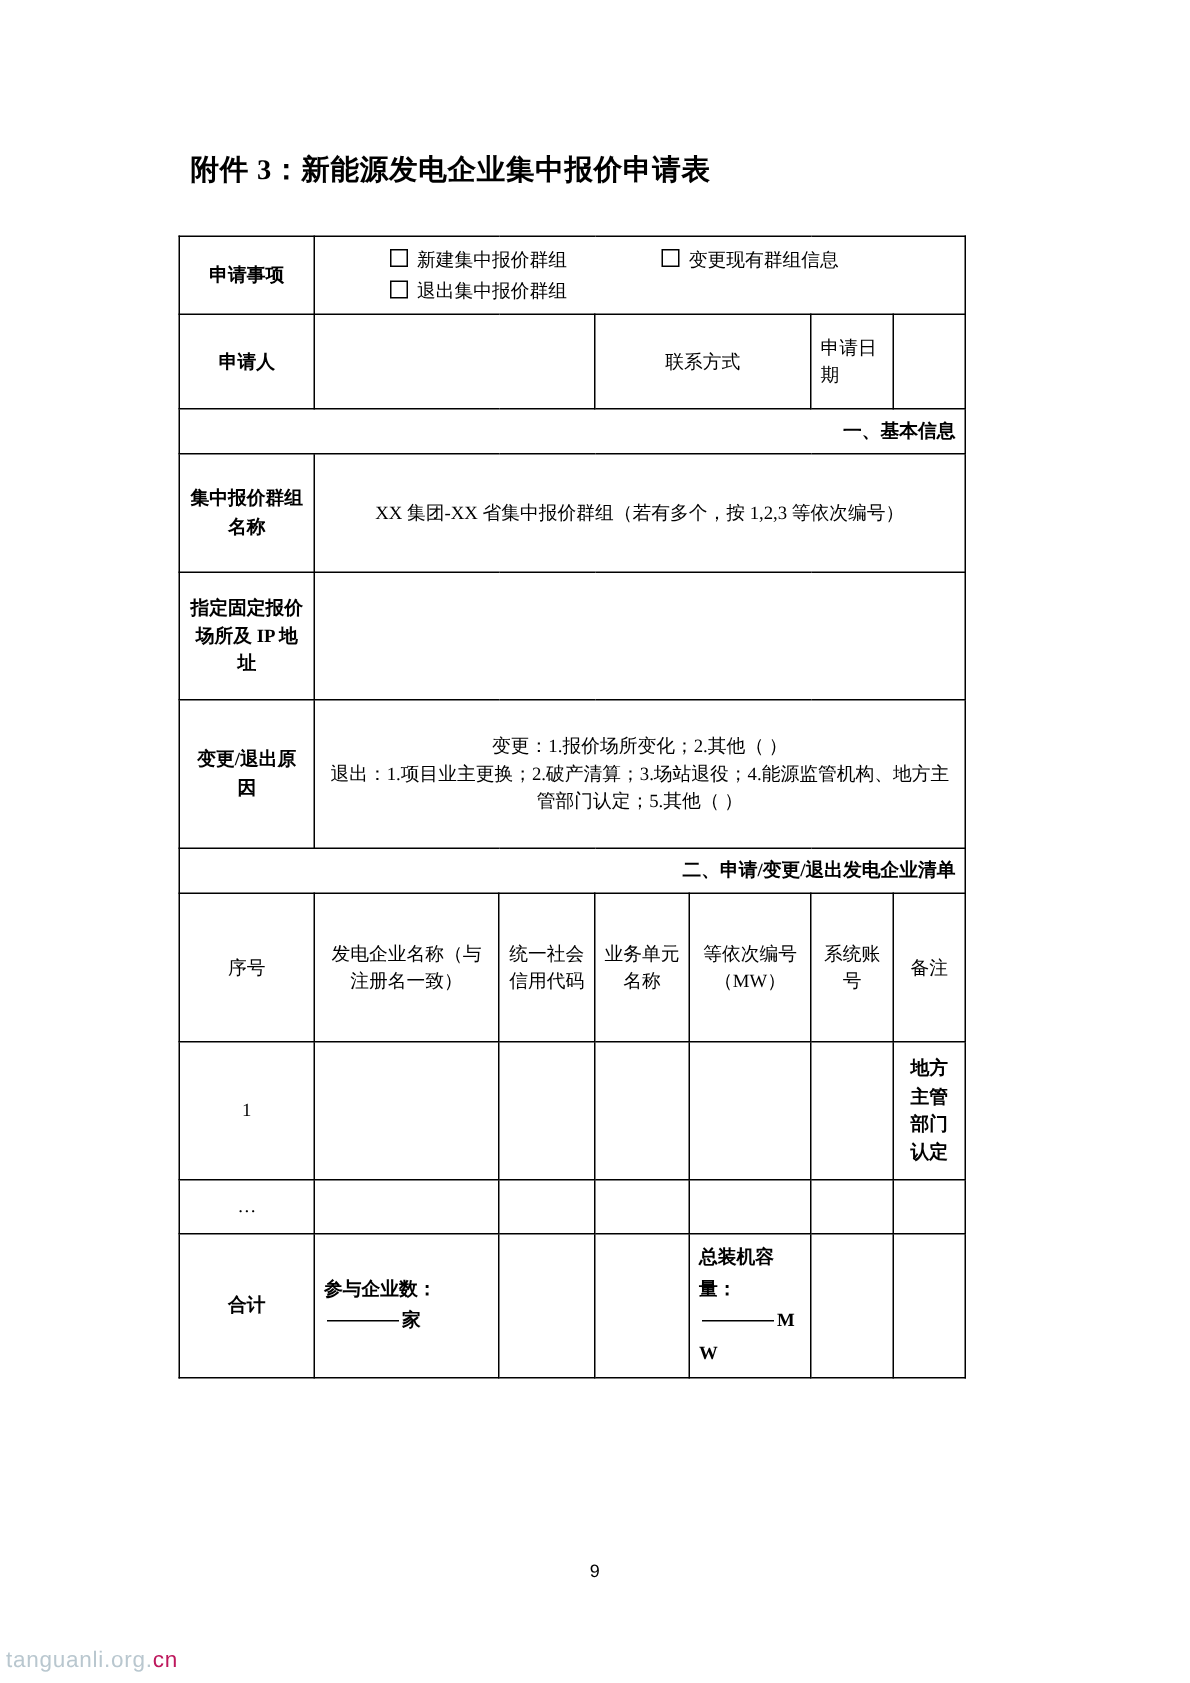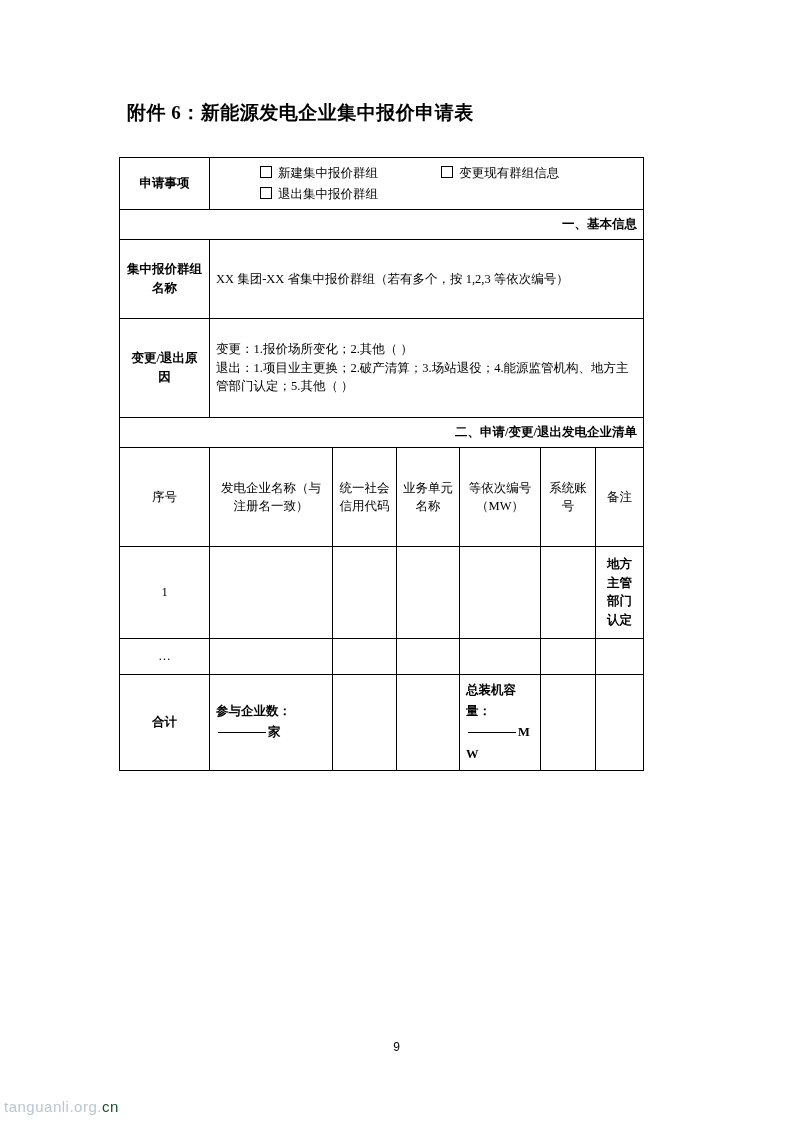--- a/index.html
+++ b/index.html
@@ -40,21 +40,21 @@
     font-size: 12.5px;
     line-height: 1.5;
   }
   table.form td {
     border: 1px solid #000000;
     padding: 5px 6px;
     vertical-align: middle;
     word-break: break-all;
   }
   .c-center { text-align: center; }
-  .c-left { text-align: left; }
+  .c-left { text-align: center; }
   .bold { font-weight: bold; text-align: center; }
   .label-cell {
     text-align: center;
     font-weight: bold;
   }
   .section-row td {
     font-weight: bold;
     text-align: right;
     padding-left: 8px;
   }
@@ -116,28 +116,28 @@
   }
   .watermark {
     position: absolute;
     left: 4px;
     top: 1098px;
     font-size: 15px;
     color: #b9c7cf;
     font-family: "Liberation Sans", sans-serif;
     letter-spacing: 0.5px;
   }
-  .watermark .cn { color: #14532d; }
+  .watermark .cn { color: #be185d; }
 </style>
 </head>
 <body>
 
 <div class="page">
 
-  <div class="doc-title">附件 6：新能源发电企业集中报价申请表</div>
+  <div class="doc-title">附件 3：新能源发电企业集中报价申请表</div>
 
   <table class="form">
     <colgroup>
       <col style="width:90px">
       <col style="width:123px">
       <col style="width:64px">
       <col style="width:63px">
       <col style="width:81px">
       <col style="width:55px">
       <col style="width:48px">
@@ -156,30 +156,41 @@
             </span>
           </div>
           <div>
             <span class="opt">
               <span class="checkbox"></span><span>退出集中报价群组</span>
             </span>
           </div>
         </td>
       </tr>
 
+      <tr>
+        <td class="label-cell tall-1">申请人</td>
+        <td colspan="2"></td>
+        <td colspan="2" class="c-center">联系方式</td>
+        <td>申请日期</td>
+        <td></td>
+      </tr>
 
       <tr class="section-row">
         <td colspan="7">一、基本信息</td>
       </tr>
 
       <tr>
         <td class="label-cell tall-3">集中报价群组名称</td>
         <td colspan="6" class="c-left">XX 集团-XX 省集中报价群组（若有多个，按 1,2,3 等依次编号）</td>
       </tr>
 
+      <tr>
+        <td class="label-cell tall-4">指定固定报价场所及 IP 地址</td>
+        <td colspan="6" class="c-left"></td>
+      </tr>
 
       <tr>
         <td class="label-cell tall-5">变更/退出原因</td>
         <td colspan="6" class="c-left">
           <div>变更：1.报价场所变化；2.其他（ ）</div>
           <div>退出：1.项目业主更换；2.破产清算；3.场站退役；4.能源监管机构、地方主管部门认定；5.其他（ ）</div>
         </td>
       </tr>
 
       <tr class="section-row">

